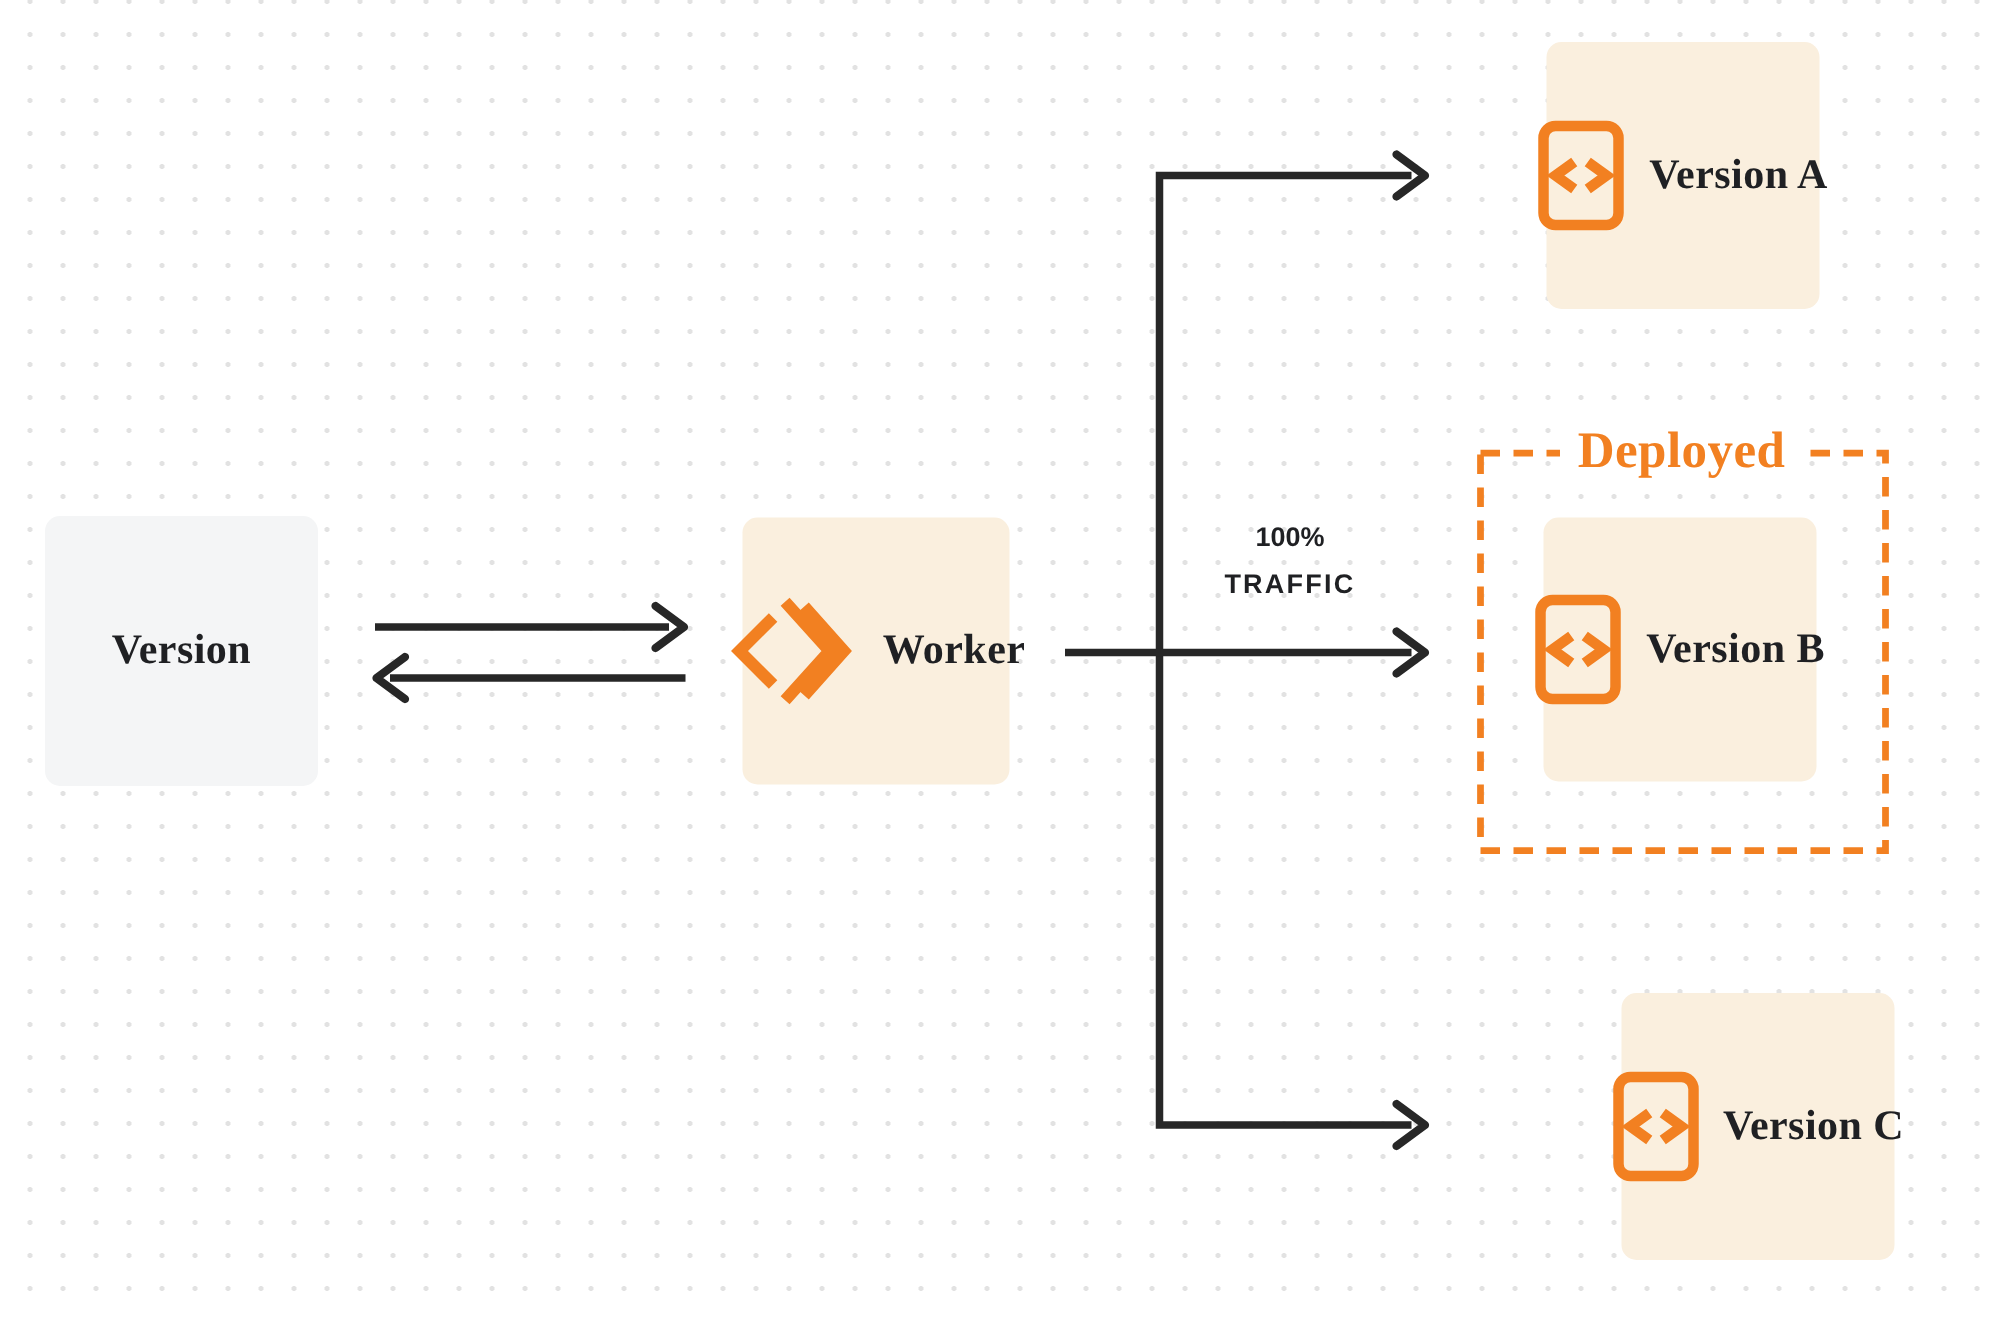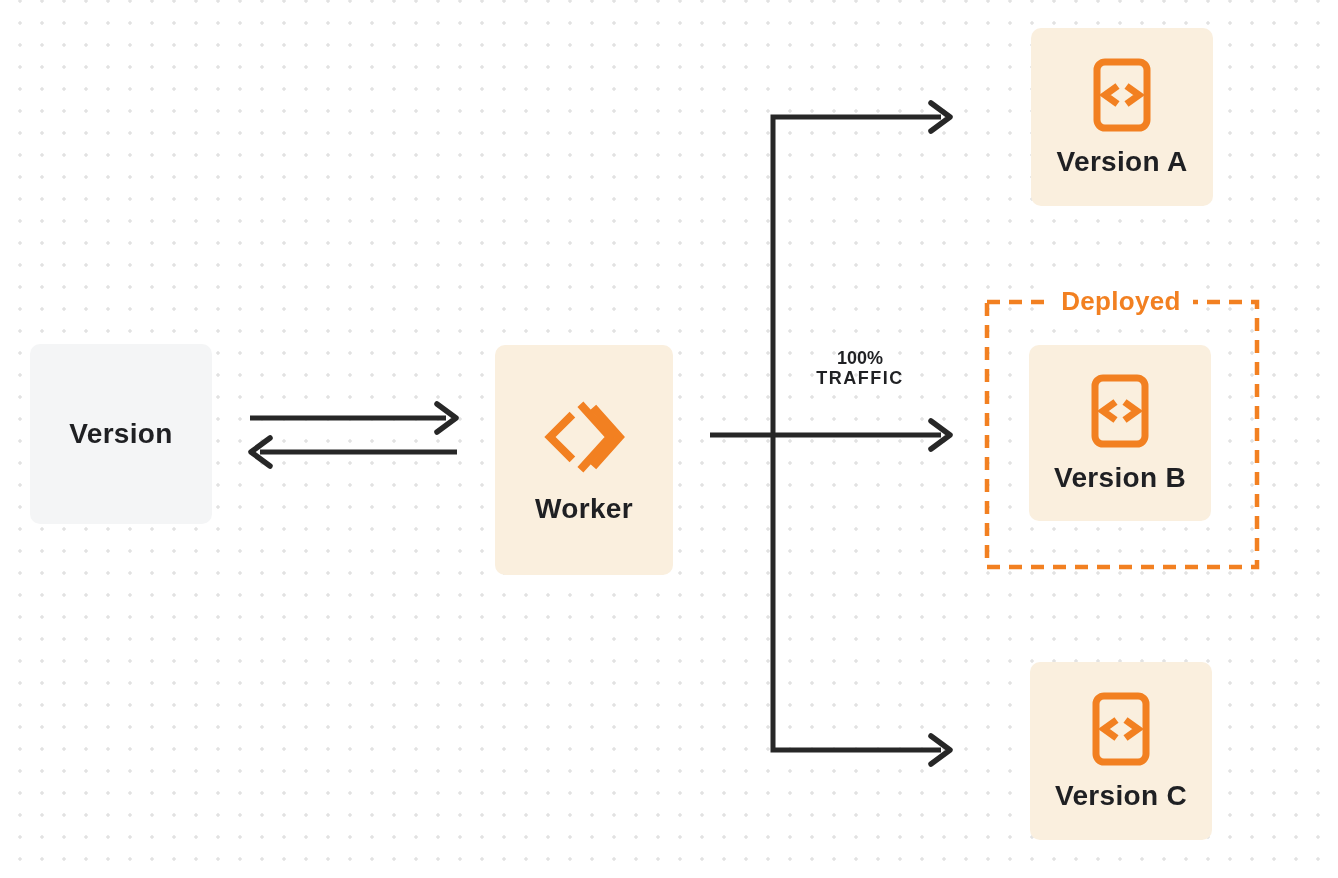--- a/index.html
+++ b/index.html
@@ -6,45 +6,45 @@
   .canvas {
     position:relative; width:1338px; height:878px; overflow:hidden;
     background-color:#ffffff;
     background-image: radial-gradient(circle, #e2e2e2 1.5px, rgba(0,0,0,0) 1.8px);
     background-size: 22px 22px;
     background-position: 9px 12px;
     font-family:"Liberation Sans", sans-serif;
   }
   .node {
     position:absolute; border-radius:10px;
-    display:flex; flex-direction:column; align-items:center; justify-content:center;
+    display:flex; flex-direction:row; align-items:center; justify-content:center;font-family:Liberation Serif, serif;
   }
   .node-label {
     font-weight:700; font-size:28px; color:#1f2023; letter-spacing:.3px;
     line-height:1; white-space:nowrap;
   }
   .client-box { left:30px; top:344px; width:182px; height:180px; background:#f4f5f6; }
-  .worker-box { left:495px; top:345px; width:178px; height:230px; background:#faefde; gap:18px; }
+  .worker-box { left:495px; top:345px; width:178px; height:178px; background:#faefde; gap:18px; }
   .version-box { width:182px; height:178px; background:#faefde; gap:16px; }
   .version-a { left:1031px; top:28px; }
   .version-b { left:1029px; top:345px; height:176px; }
-  .version-c { left:1030px; top:662px; }
+  .version-c { left:1081px; top:662px; }
   .connectors { position:absolute; left:0; top:0; width:1338px; height:878px; pointer-events:none; }
   .traffic-label {
     position:absolute; left:780px; top:349px; width:160px; text-align:center;
     color:#1f2023; font-weight:700;
   }
   .traffic-pct { font-size:18px; line-height:1; }
-  .traffic-word { font-size:18px; line-height:1; letter-spacing:1.5px; margin-top:2px; }
+  .traffic-word { font-size:18px; line-height:1; letter-spacing:1.5px; margin-top:13px; }
   .deployed-label {
     position:absolute; left:1029px; top:285px; width:184px; text-align:center;
   }
   .deployed-label span {
     display:inline-block; background:#ffffff; padding:0 12px;
-    color:#f28021; font-weight:700; font-size:26px; line-height:32px; letter-spacing:.3px;
+    color:#f28021; font-weight:700; font-size:34px; line-height:32px; letter-spacing:.3px;font-family:Liberation Serif, serif;
   }
   .icon svg { display:block; }
 </style>
 </head>
 <body>
 
 <div class="canvas">
 
   <svg class="connectors" viewBox="0 0 1338 878" xmlns="http://www.w3.org/2000/svg">
     <g fill="none" stroke="#272727" stroke-width="5">

